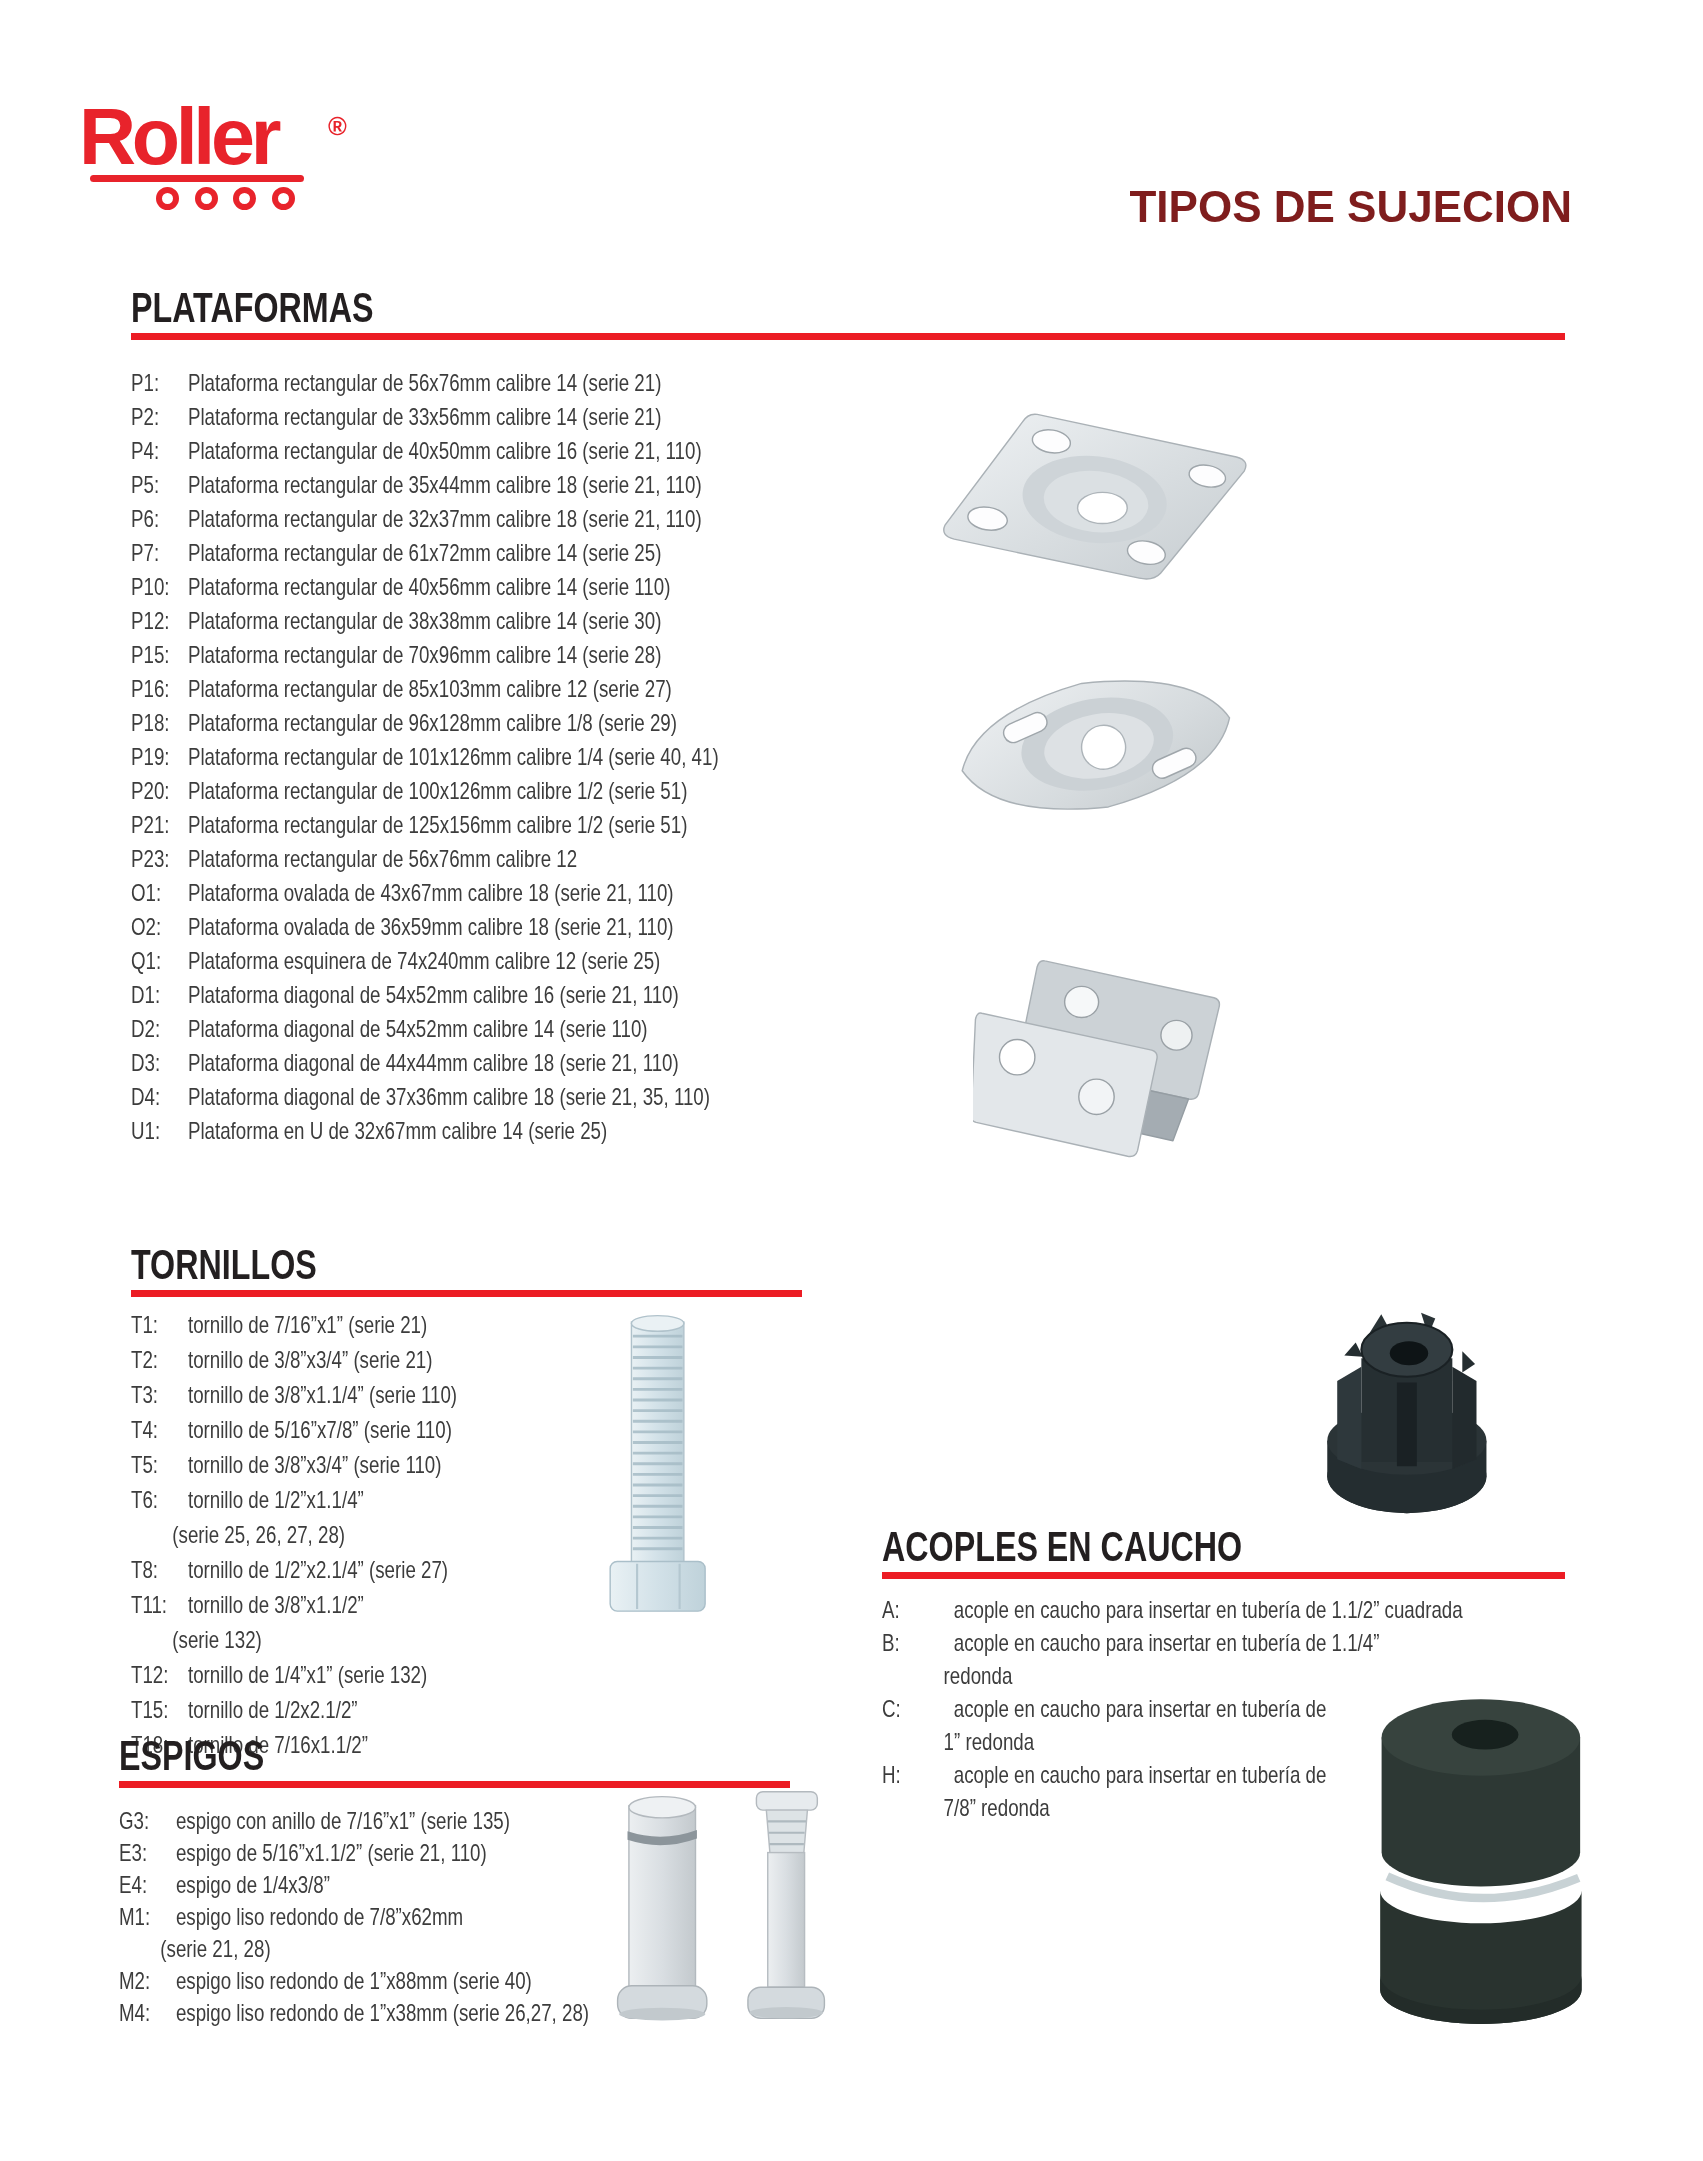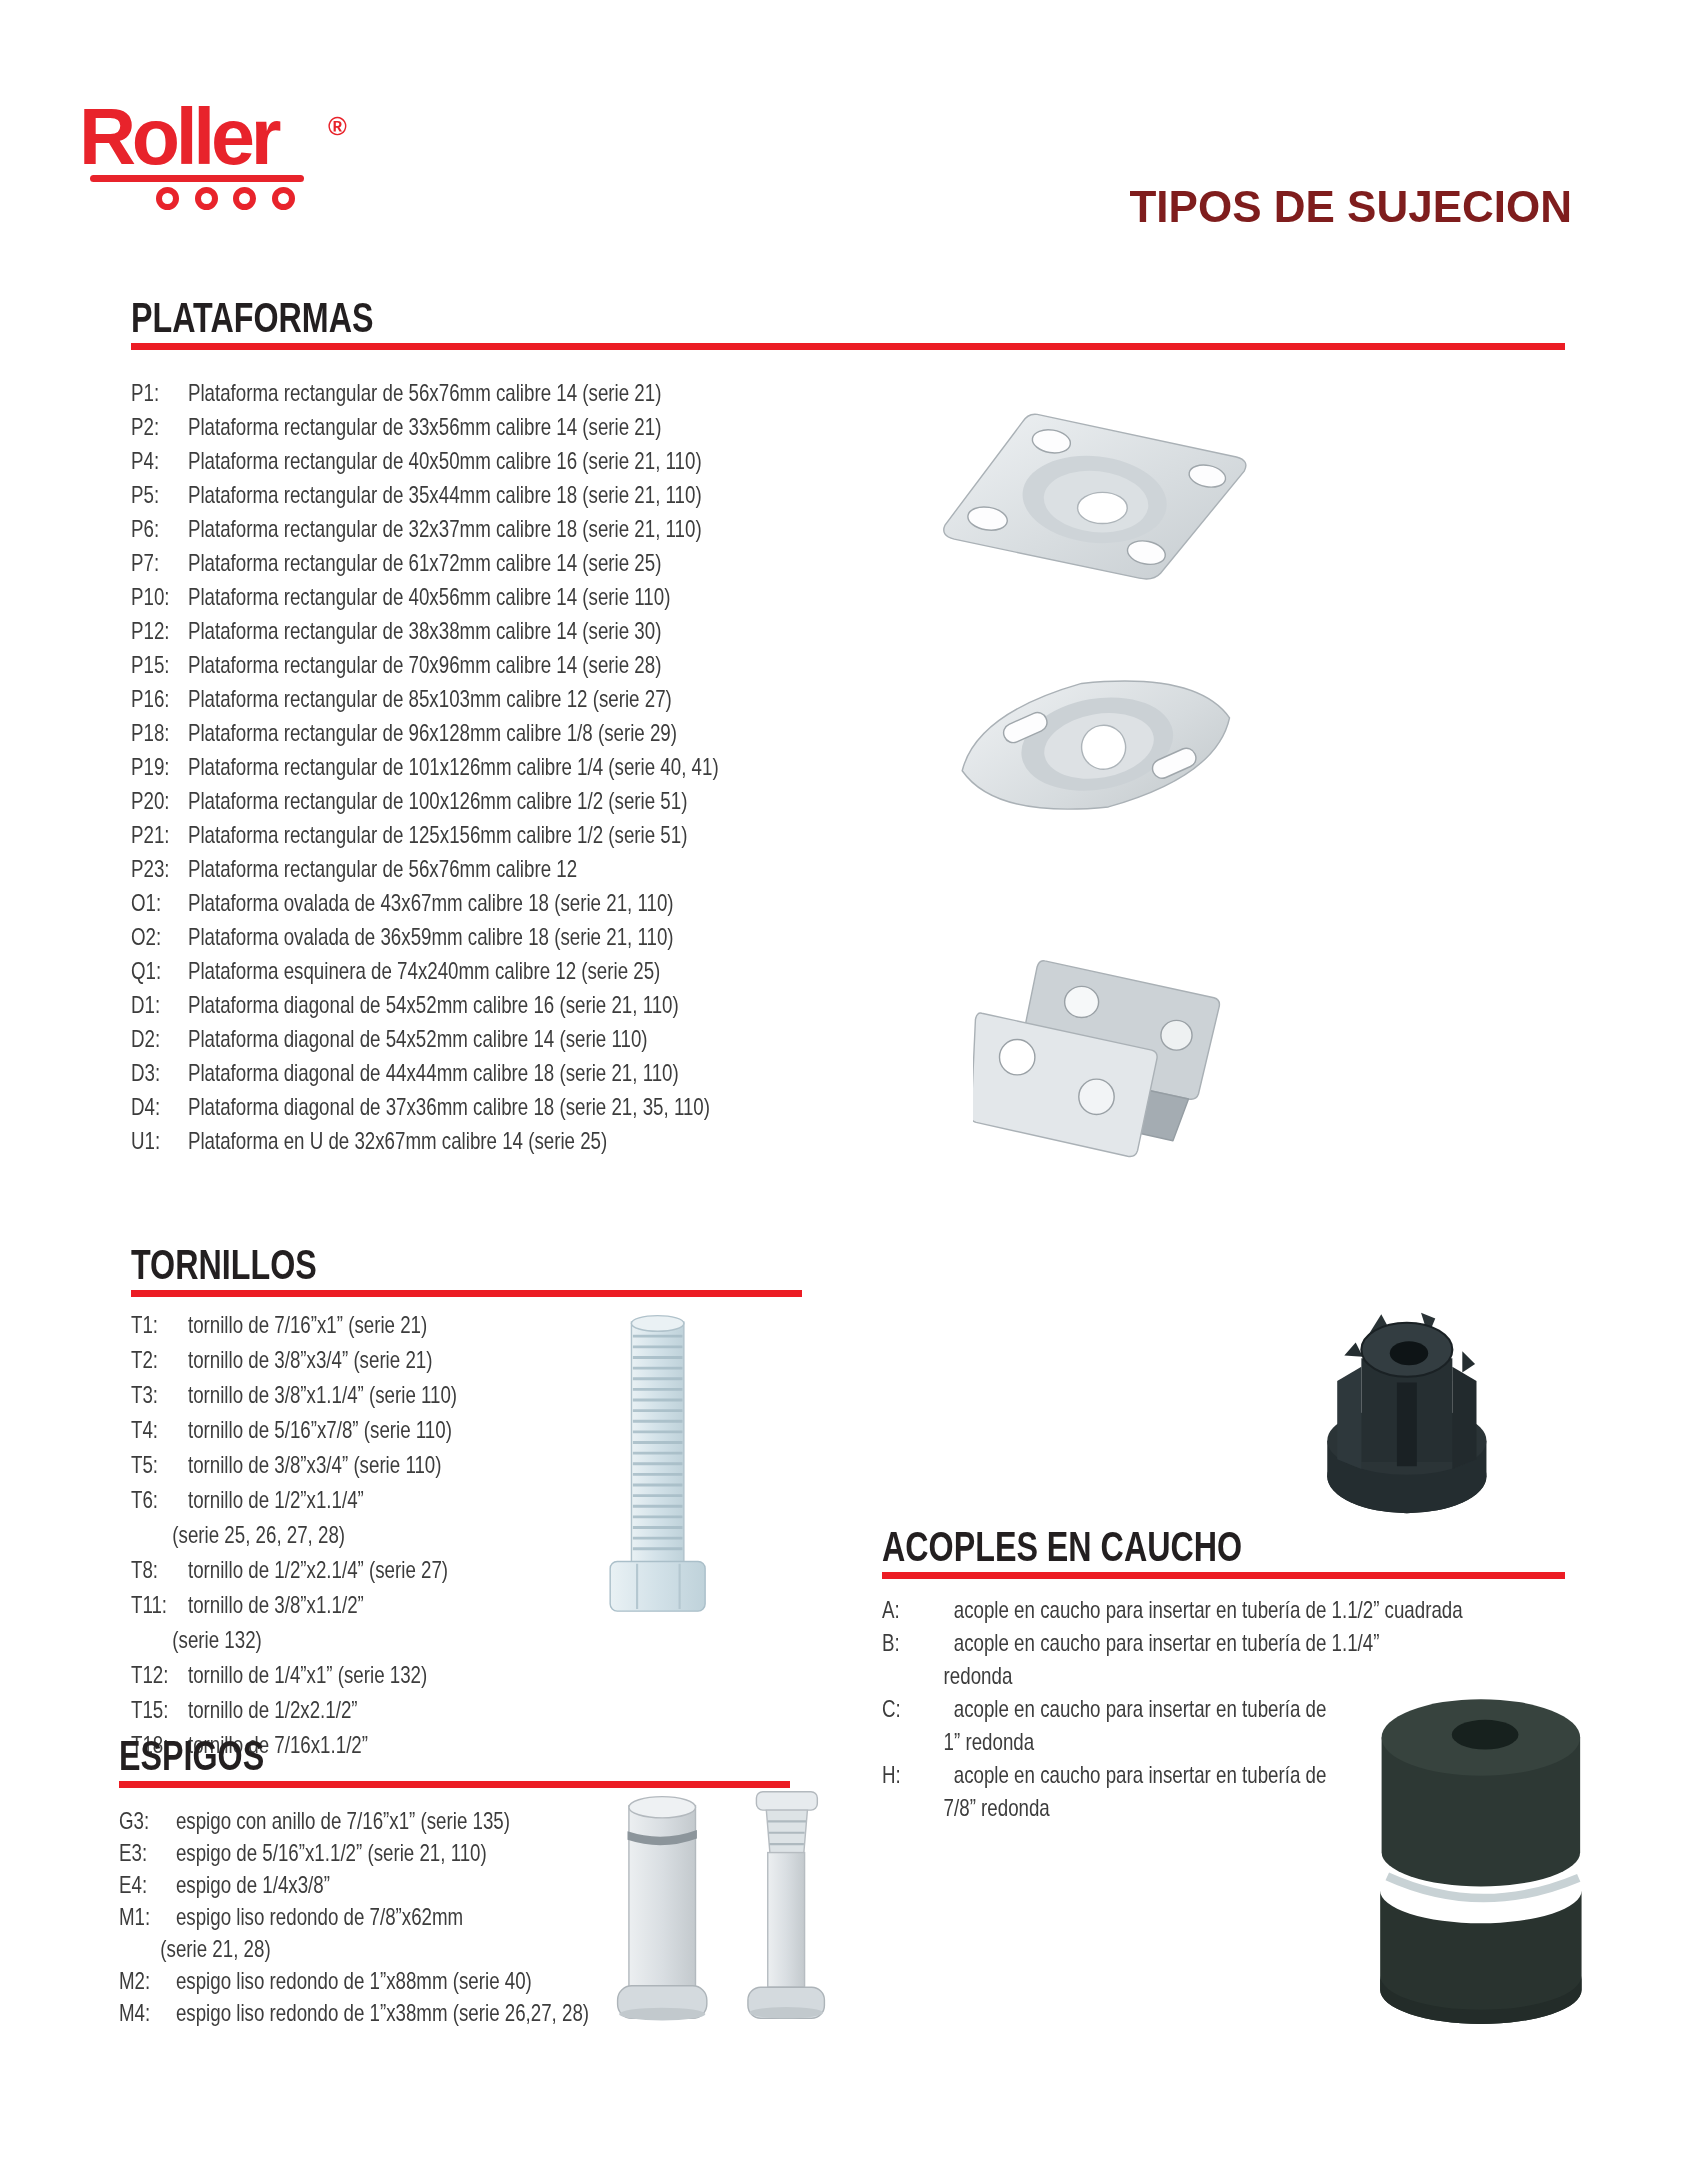--- a/index.html
+++ b/index.html
@@ -21,21 +21,21 @@
   .sec{position:absolute;}
   .sec h2{margin:0;font-size:43px;line-height:43px;font-weight:bold;color:#231f20;
           transform:scaleX(.75);transform-origin:left top;white-space:pre;}
   .rule{height:7px;background:#ec1c24;margin-top:4.3px;}
 
   .list{font-size:24px;color:#3c3c3c;transform:scaleX(.78);transform-origin:left top;}
   .row{display:flex;align-items:center;white-space:pre;}
   .row .code{flex:0 0 73px;}
   .row .desc{flex:0 0 auto;}
 
-  .sec-pla{left:131px;top:296px;width:1434px;}
+  .sec-pla{left:131px;top:286px;width:1434px;}
   .sec-pla .list{margin-top:26px;}
   .sec-pla .row{height:34px;}
 
   .sec-tor{left:131px;top:1243px;width:671px;}
   .sec-tor .list{margin-top:10px;}
   .sec-tor .row{height:35px;}
   .sec-tor .cont{padding-left:53px;}
 
   .sec-esp{left:119px;top:1734px;width:671px;}
   .sec-esp .list{margin-top:17px;}

